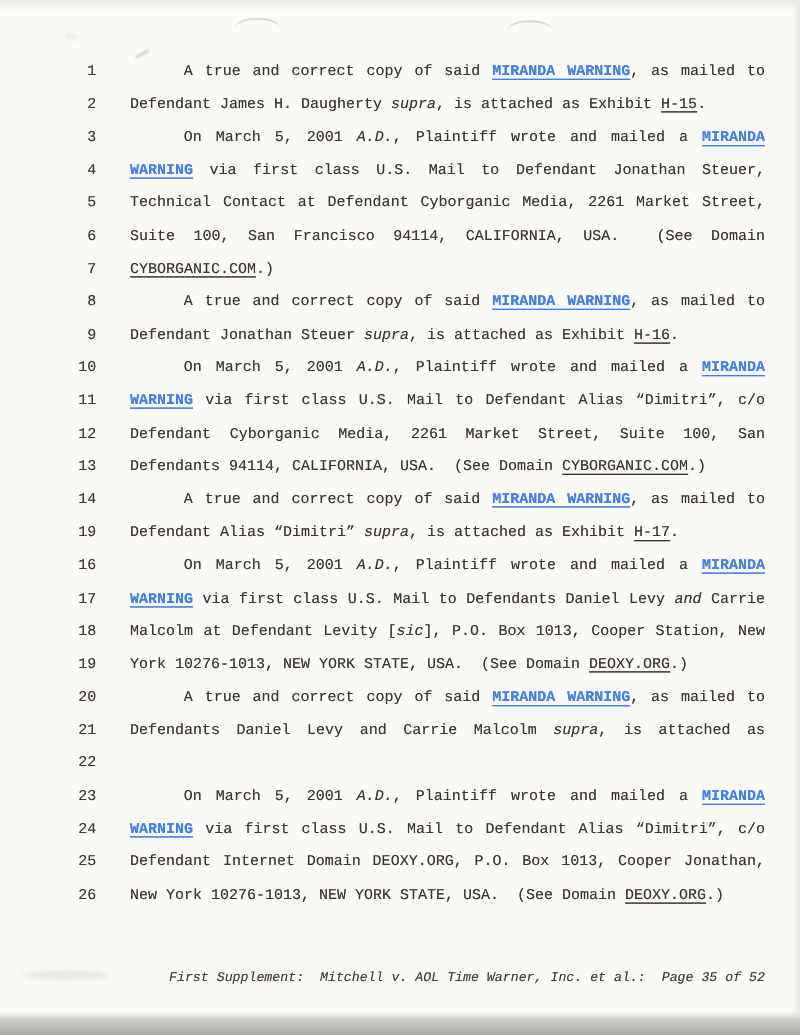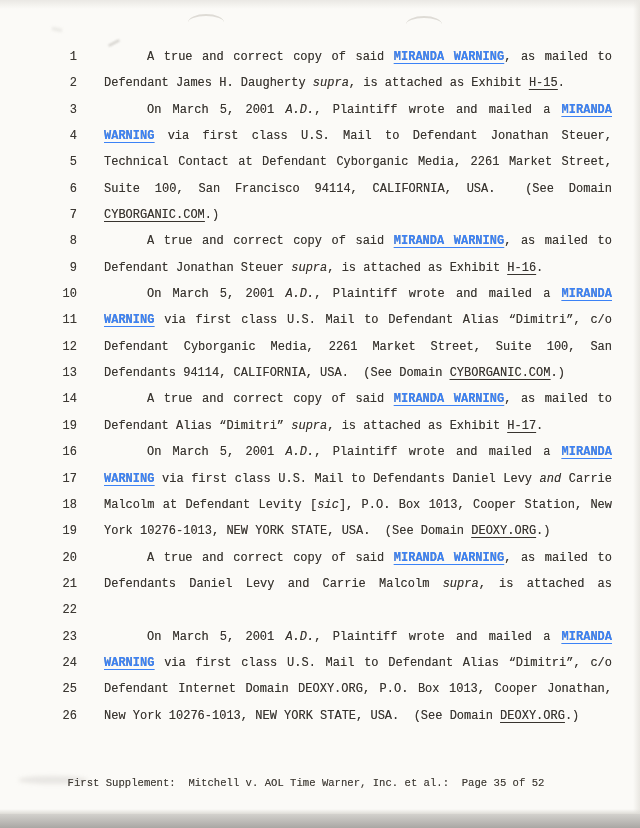--- a/index.html
+++ b/index.html
@@ -64,22 +64,22 @@
     text-shadow:0 0 .5px rgba(56,52,47,.55);
   }
   .line-text.just{text-align:justify;text-align-last:justify;}
   .line-text.ind{text-indent:43px;}
   .st-b{font-weight:700;color:#3b82f6;margin-top:27px;}
   .st-i{font-style:italic;}
   .st-u{text-decoration:underline;text-decoration-thickness:1.4px;text-underline-offset:2.5px;}
   
   .footer{
     position:absolute;top:770px;left:0;width:612px;height:26px;line-height:26px;
-    text-align:center;
-    font-size:10.6px;color:#403c36;
+    text-align:right;
+    font-size:10.6px;font-style:italic;color:#403c36;
     white-space:pre;
     text-shadow:0 0 .5px rgba(64,60,54,.5);
   }
 </style>
 </head>
 <body>
 
 <div class="scan-top-edge"></div>
 <div class="scan-right-edge"></div>
 <div class="punch-hole left"></div>

